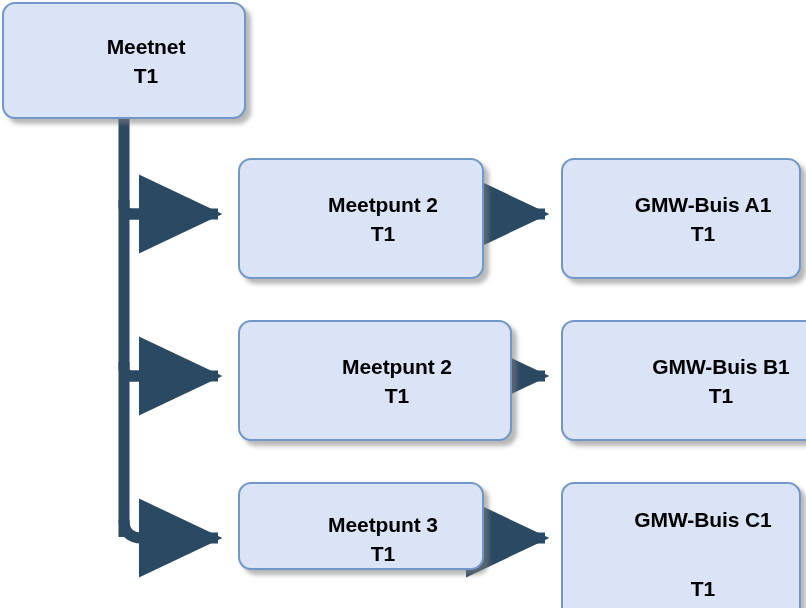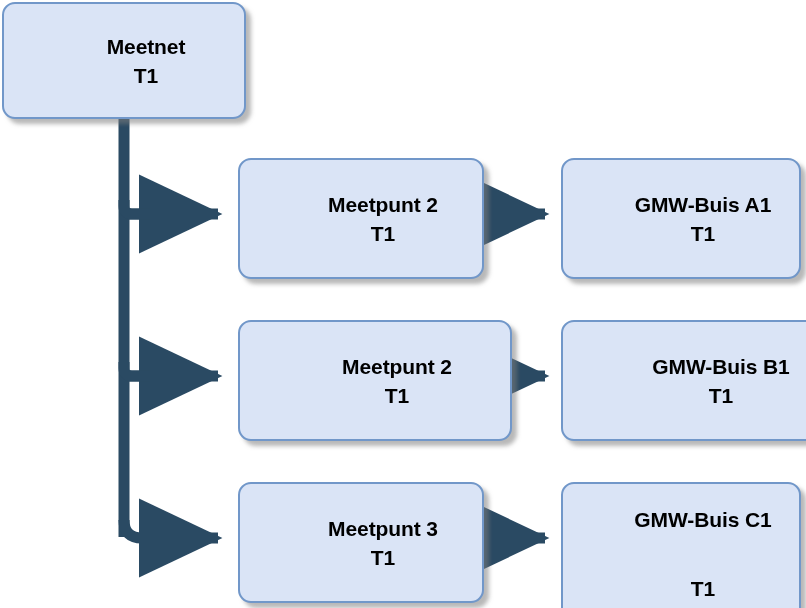--- a/index.html
+++ b/index.html
@@ -47,21 +47,21 @@
     white-space: nowrap;
     padding-left: 44px;
   }
   .node .line1, .node .line2 {
     display: block;
   }
   
   #node-meetnet      { left: 2px;   top: 2px;   width: 244px; height: 117px; }
   #node-meetpunt-1   { left: 238px; top: 158px; width: 246px; height: 121px; }
   #node-meetpunt-2   { left: 238px; top: 320px; width: 274px; height: 121px; }
-  #node-meetpunt-3   { left: 238px; top: 482px; width: 246px; height: 121px; }
+  #node-meetpunt-3   { left: 238px; top: 482px; width: 246px; height: 88px; justify-content: flex-end; }
   #node-gmw-a1       { left: 561px; top: 158px; width: 240px; height: 121px; text-align: center; }
   #node-gmw-b1       { left: 561px; top: 320px; width: 276px; height: 121px; }
   #node-gmw-c1       { left: 561px; top: 482px; width: 240px; height: 143px; gap: 40px; }
 </style>
 </head>
 <body>
 
 <div id="canvas">
 
   <svg id="edge-layer" width="806" height="608" viewBox="0 0 806 608" xmlns="http://www.w3.org/2000/svg">

